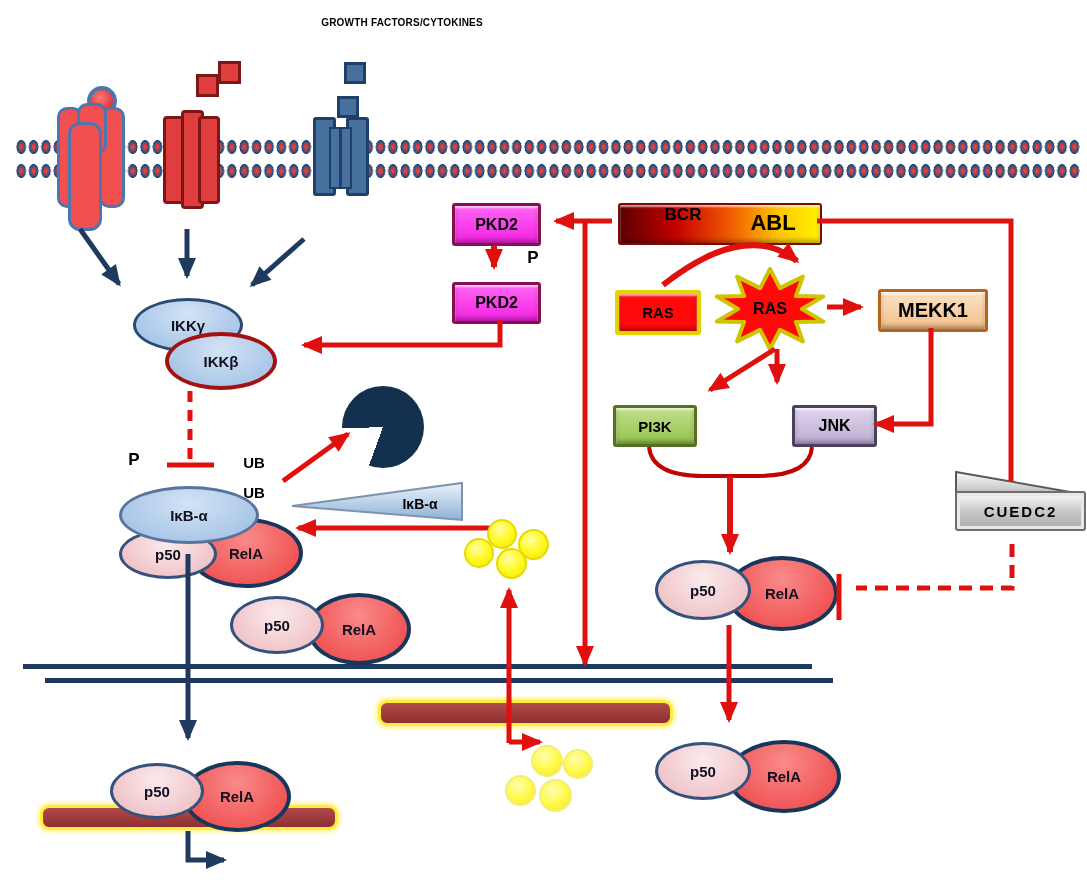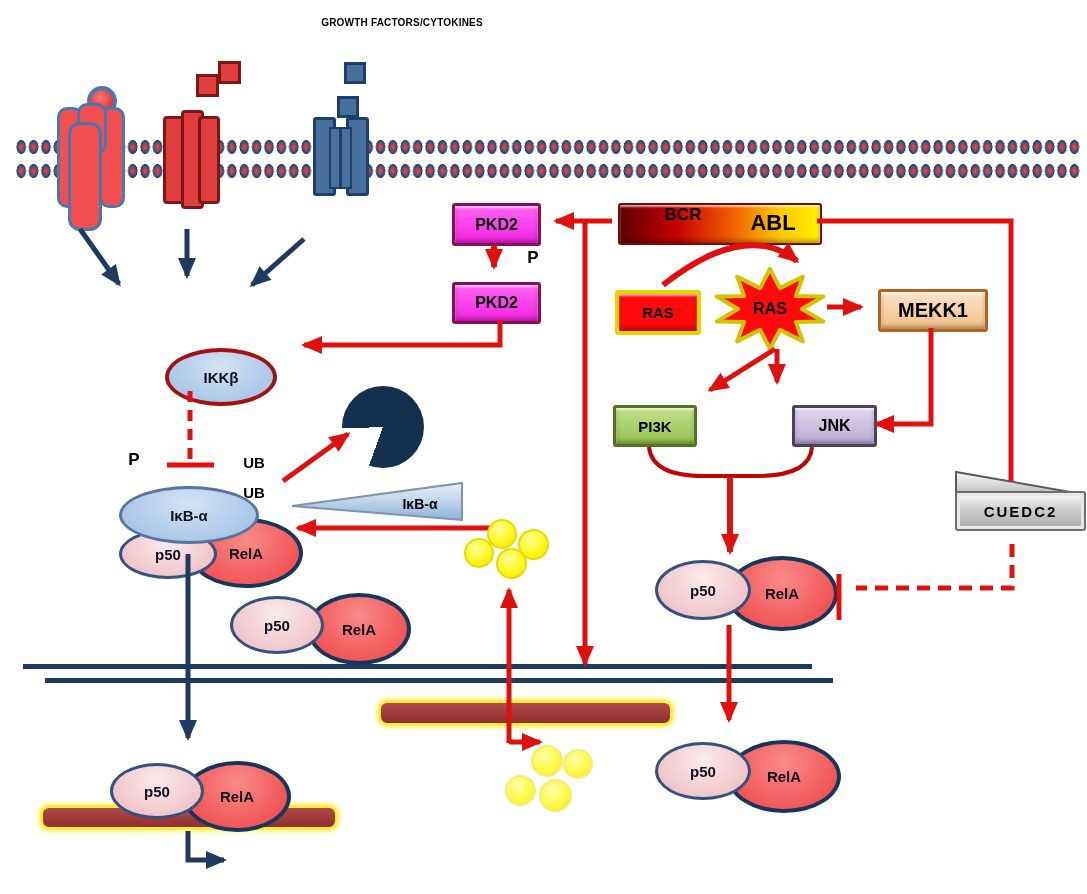--- a/index.html
+++ b/index.html
@@ -123,21 +123,22 @@
   <div class="nbox" style="left:613px;top:405px;width:78px;height:36px;font-size:15px;
        background:linear-gradient(180deg,#C2E08A,#93C24E);border:3px solid #55701F;">PI3K</div>
 
   <div class="nbox" style="left:792px;top:405px;width:79px;height:36px;font-size:16px;
        background:linear-gradient(180deg,#DFD6EB,#BCABD4);border:3px solid #4A4060;">JNK</div>
 
   <div class="nbox" style="left:955px;top:491px;width:127px;height:36px;font-size:15px;letter-spacing:2px;
        background:linear-gradient(180deg,#FCFCFC,#C9C9C9 50%,#ABABAB);border:2px solid #6E6E6E;
        box-shadow:inset 0 0 0 3px #E8E8E8;">CUEDC2</div>
 
-  <div class="oval ikb" style="left:165px;top:348px;width:104px;height:50px;font-size:15px;border:4px solid #A51010;">IKKβ</div>
+  <div class="oval ikb" style="left:133px;top:298px;width:104px;height:48px;font-size:15px;border-color:#2B4A73;">IKKγ</div>
+  <div class="oval ikb" style="left:165px;top:332px;width:104px;height:50px;font-size:15px;border:4px solid #A51010;">IKKβ</div>
 
   <div class="oval rela" style="left:189px;top:518px;width:106px;height:62px;font-size:15px;">RelA</div>
   <div class="oval p50" style="left:119px;top:529px;width:92px;height:44px;font-size:15px;">p50</div>
   <div class="oval ikb" style="left:119px;top:486px;width:134px;height:52px;font-size:15px;">IκB-α</div>
 
   <div class="oval rela" style="left:307px;top:593px;width:96px;height:64px;font-size:15px;">RelA</div>
   <div class="oval p50" style="left:230px;top:596px;width:88px;height:52px;font-size:15px;">p50</div>
 
   <div class="oval rela" style="left:183px;top:761px;width:100px;height:63px;font-size:15px;">RelA</div>
   <div class="oval p50" style="left:110px;top:763px;width:88px;height:50px;font-size:15px;">p50</div>

